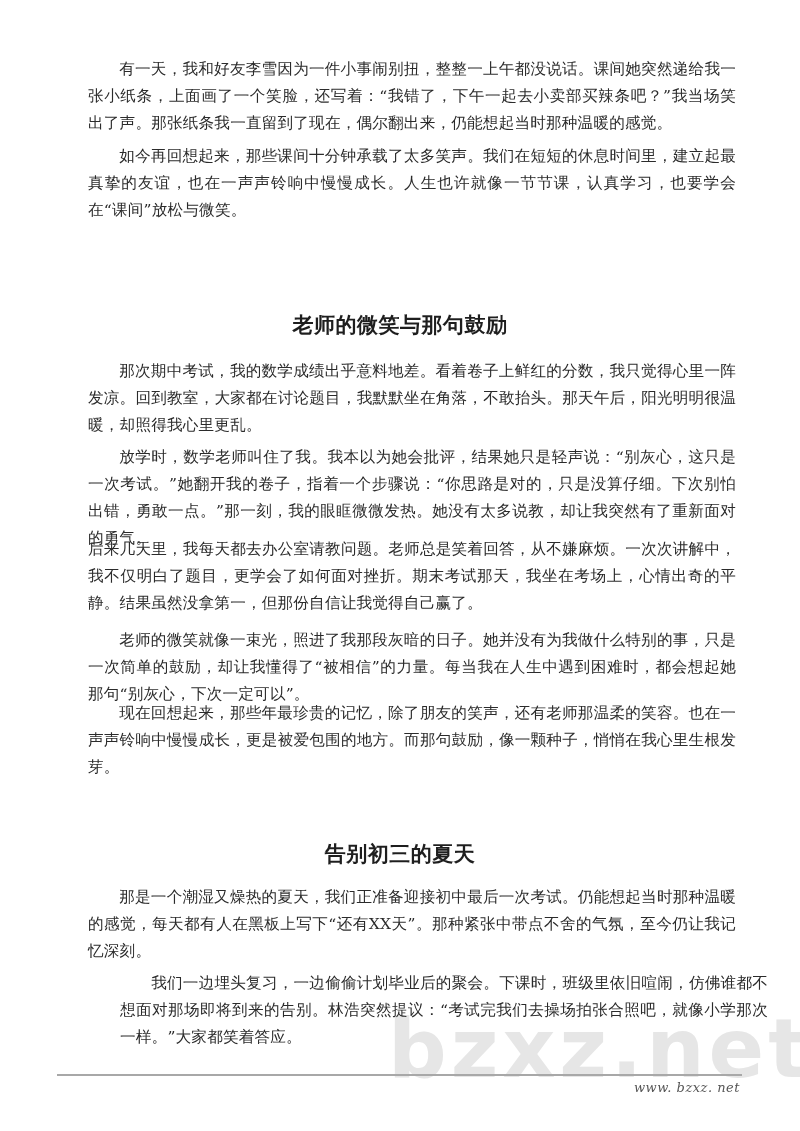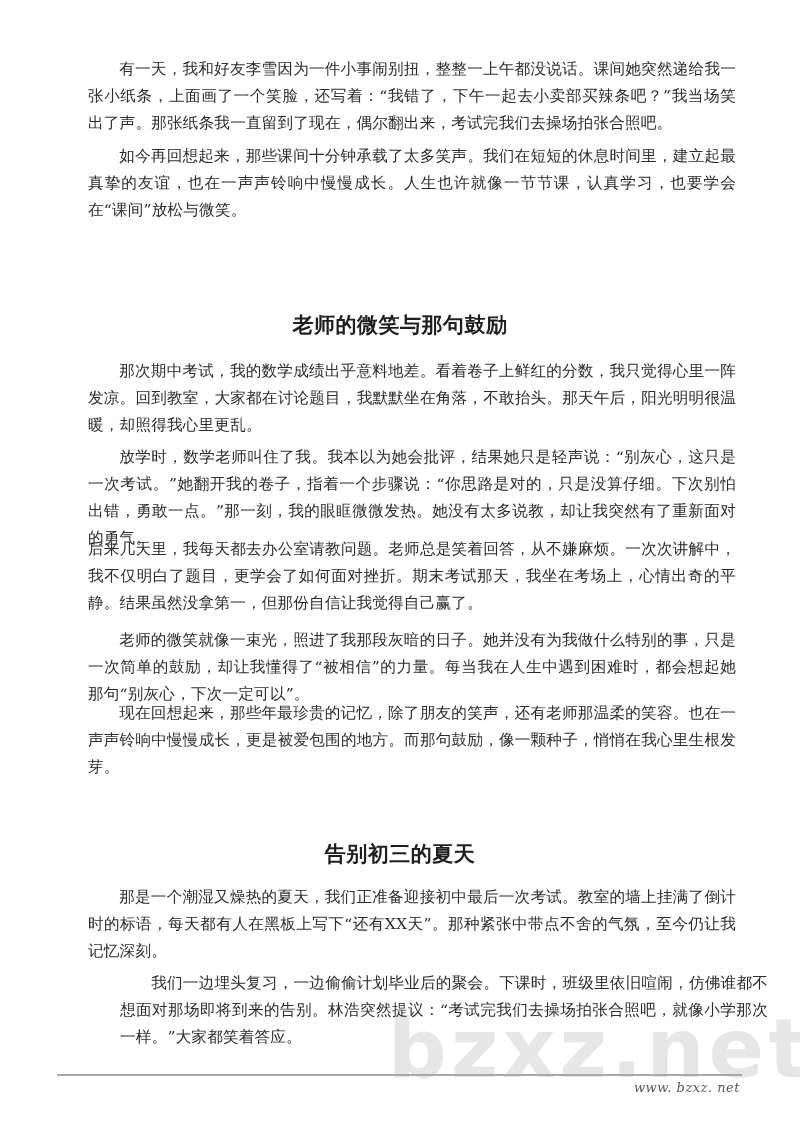--- a/index.html
+++ b/index.html
@@ -63,32 +63,32 @@
   </style>
 </head>
 <body>
 
 <div class="page">
 
   <div class="watermark">bzxz.net</div>
 
   <div class="content">
 
-    <p class="para" style="top:56px;">有一天，我和好友李雪因为一件小事闹别扭，整整一上午都没说话。课间她突然递给我一张小纸条，上面画了一个笑脸，还写着：“我错了，下午一起去小卖部买辣条吧？”我当场笑出了声。那张纸条我一直留到了现在，偶尔翻出来，考试完我们去操场拍张合照吧。</p>
+    <p class="para" style="top:56px;">有一天，我和好友李雪因为一件小事闹别扭，整整一上午都没说话。课间她突然递给我一张小纸条，上面画了一个笑脸，还写着：“我错了，下午一起去小卖部买辣条吧？”我当场笑出了声。那张纸条我一直留到了现在，偶尔翻出来，仍能想起当时那种温暖的感觉。</p>
     <p class="para" style="top:143px;">如今再回想起来，那些课间十分钟承载了太多笑声。我们在短短的休息时间里，建立起最真挚的友谊，也在一声声铃响中慢慢成长。人生也许就像一节节课，认真学习，也要学会在“课间”放松与微笑。</p>
 
     <h2 class="heading" style="top:311px;">老师的微笑与那句鼓励</h2>
     <p class="para" style="top:358px;">那次期中考试，我的数学成绩出乎意料地差。看着卷子上鲜红的分数，我只觉得心里一阵发凉。回到教室，大家都在讨论题目，我默默坐在角落，不敢抬头。那天午后，阳光明明很温暖，却照得我心里更乱。</p>
     <p class="para" style="top:444px;">放学时，数学老师叫住了我。我本以为她会批评，结果她只是轻声说：“别灰心，这只是一次考试。”她翻开我的卷子，指着一个步骤说：“你思路是对的，只是没算仔细。下次别怕出错，勇敢一点。”那一刻，我的眼眶微微发热。她没有太多说教，却让我突然有了重新面对的勇气。</p>
     <p class="para no-indent" style="top:527px;">后来几天里，我每天都去办公室请教问题。老师总是笑着回答，从不嫌麻烦。一次次讲解中，我不仅明白了题目，更学会了如何面对挫折。期末考试那天，我坐在考场上，心情出奇的平静。结果虽然没拿第一，但那份自信让我觉得自己赢了。</p>
     <p class="para" style="top:627px;">老师的微笑就像一束光，照进了我那段灰暗的日子。她并没有为我做什么特别的事，只是一次简单的鼓励，却让我懂得了“被相信”的力量。每当我在人生中遇到困难时，都会想起她那句“别灰心，下次一定可以”。</p>
     <p class="para" style="top:700px;">现在回想起来，那些年最珍贵的记忆，除了朋友的笑声，还有老师那温柔的笑容。也在一声声铃响中慢慢成长，更是被爱包围的地方。而那句鼓励，像一颗种子，悄悄在我心里生根发芽。</p>
 
     <h2 class="heading" style="top:840px;">告别初三的夏天</h2>
-    <p class="para" style="top:884px;">那是一个潮湿又燥热的夏天，我们正准备迎接初中最后一次考试。教室的墙上挂满了倒计时的标语，每天都有人在黑板上写下“还有XX天”。那种紧张中带点不舍的气氛，至今仍让我记忆深刻。</p>
+    <p class="para" style="top:884px;">那是一个潮湿又燥热的夏天，我们正准备迎接初中最后一次考试。仍能想起当时那种温暖的感觉，每天都有人在黑板上写下“还有XX天”。那种紧张中带点不舍的气氛，至今仍让我记忆深刻。</p>
     <p class="para" style="top:970px;margin-left:32px;">我们一边埋头复习，一边偷偷计划毕业后的聚会。下课时，班级里依旧喧闹，仿佛谁都不想面对那场即将到来的告别。林浩突然提议：“考试完我们去操场拍张合照吧，就像小学那次一样。”大家都笑着答应。</p>
 
   </div>
 
   <div class="footer-rule"></div>
   <div class="footer-url">www. bzxz. net</div>
 
 </div>
 
 </body></html>

